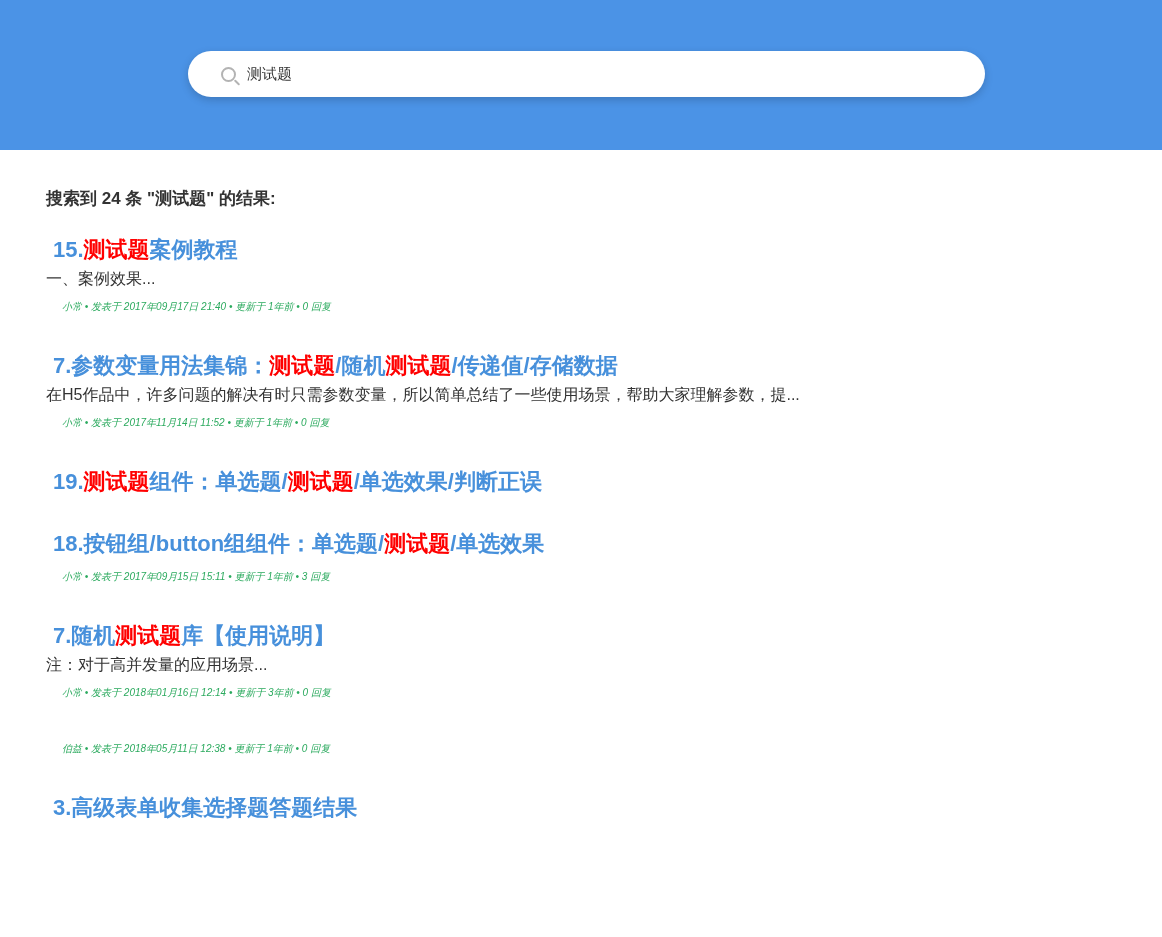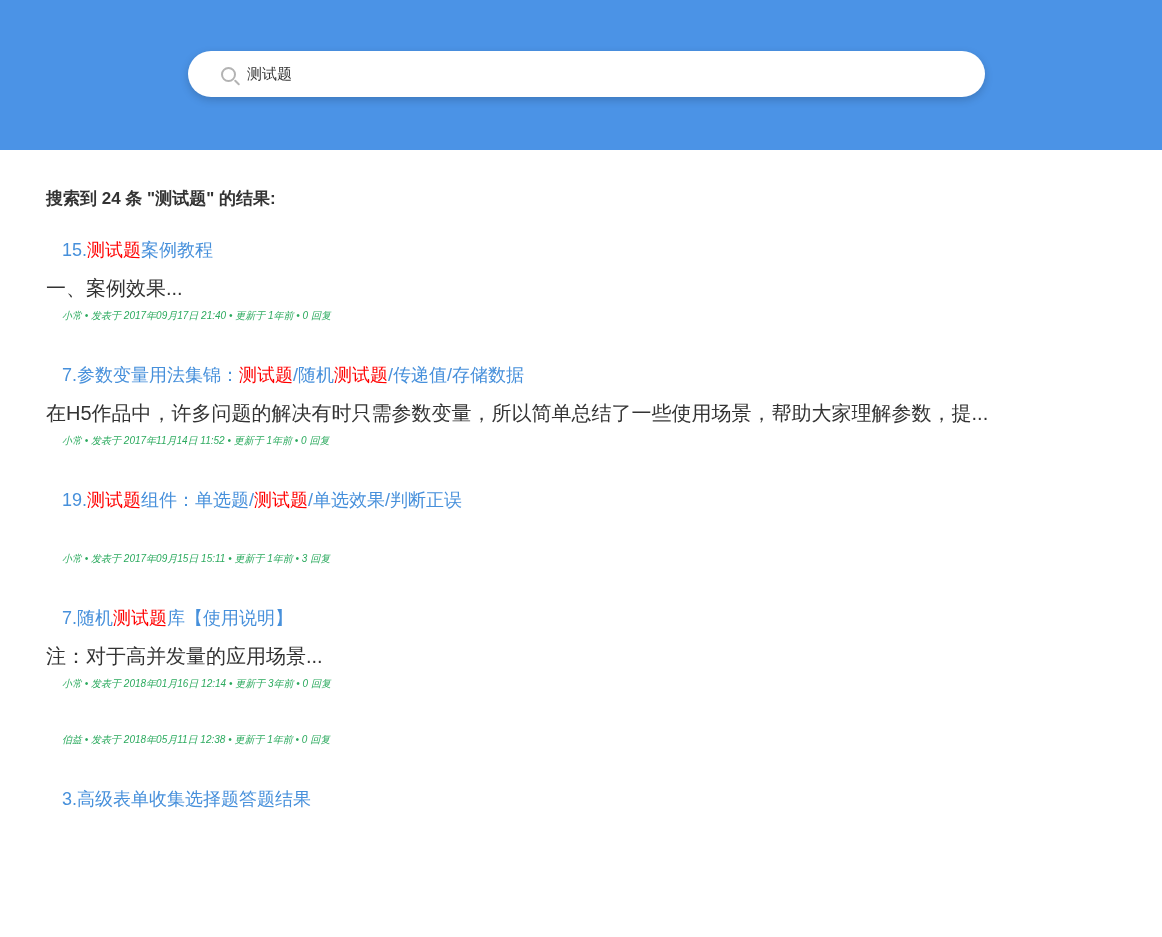--- a/index.html
+++ b/index.html
@@ -45,25 +45,25 @@
   }
   .tab{
     display:inline-block;margin-left:19px;height:41px;line-height:43px;
     padding:0 3px;font-size:14px;color:#3F3F3F;cursor:pointer;
     border-bottom:3px solid transparent;
   }
   .tab.active{border-bottom-color:var(--tab-underline);}
   .results-list{margin-top:27px;}
   .result + .result{margin-top:38px;}
   .result-title{
-    margin:16px;font-size:18px;font-weight:400;line-height:24px;
+    margin:7px;font-size:22px;font-weight:700;line-height:24px;
     color:var(--link-blue);cursor:pointer;
   }
   .result-title .hl{color:var(--hl-red);}
-  .result-snippet{margin:6px 0 0;font-size:20px;line-height:20px;color:var(--text-dark);}
+  .result-snippet{margin:6px 0 0;font-size:16px;line-height:20px;color:var(--text-dark);}
   .result-meta{margin:9px 16px 0;font-size:10px;line-height:18px;color:var(--meta-green);font-style:italic;}
   .result.no-snippet .result-meta{margin-top:12px;}
 </style>
 </head>
 <body>
 
 <header class="app-header">
   <div class="search-box">
     <span class="search-icon"></span>
     <input class="search-input" type="text" value="测试题" style="">
@@ -82,20 +82,21 @@
       </article>
       <article class="result">
         <h3 class="result-title"><span>7.参数变量用法集锦：</span><span class="hl">测试题</span><span>/随机</span><span class="hl">测试题</span><span>/传递值/存储数据</span></h3>
         <p class="result-snippet">在H5作品中，许多问题的解决有时只需参数变量，所以简单总结了一些使用场景，帮助大家理解参数，提...</p>
         <p class="result-meta">小常 • 发表于 2017年11月14日 11:52 • 更新于 1年前 • 0 回复</p>
       </article>
       <article class="result no-snippet">
         <h3 class="result-title"><span>19.</span><span class="hl">测试题</span><span>组件：单选题/</span><span class="hl">测试题</span><span>/单选效果/判断正误</span></h3>
       </article>
       <article class="result no-snippet">
+        <h3 class="result-title"><span>18.按钮组/button组组件：单选题/</span><span class="hl">测试题</span><span>/单选效果</span></h3>
         <p class="result-meta">小常 • 发表于 2017年09月15日 15:11 • 更新于 1年前 • 3 回复</p>
       </article>
       <article class="result">
         <h3 class="result-title"><span>7.随机</span><span class="hl">测试题</span><span>库【使用说明】</span></h3>
         <p class="result-snippet">注：对于高并发量的应用场景...</p>
         <p class="result-meta">小常 • 发表于 2018年01月16日 12:14 • 更新于 3年前 • 0 回复</p>
       </article>
       <article class="result no-snippet">
         <p class="result-meta">伯益 • 发表于 2018年05月11日 12:38 • 更新于 1年前 • 0 回复</p>
       </article>

